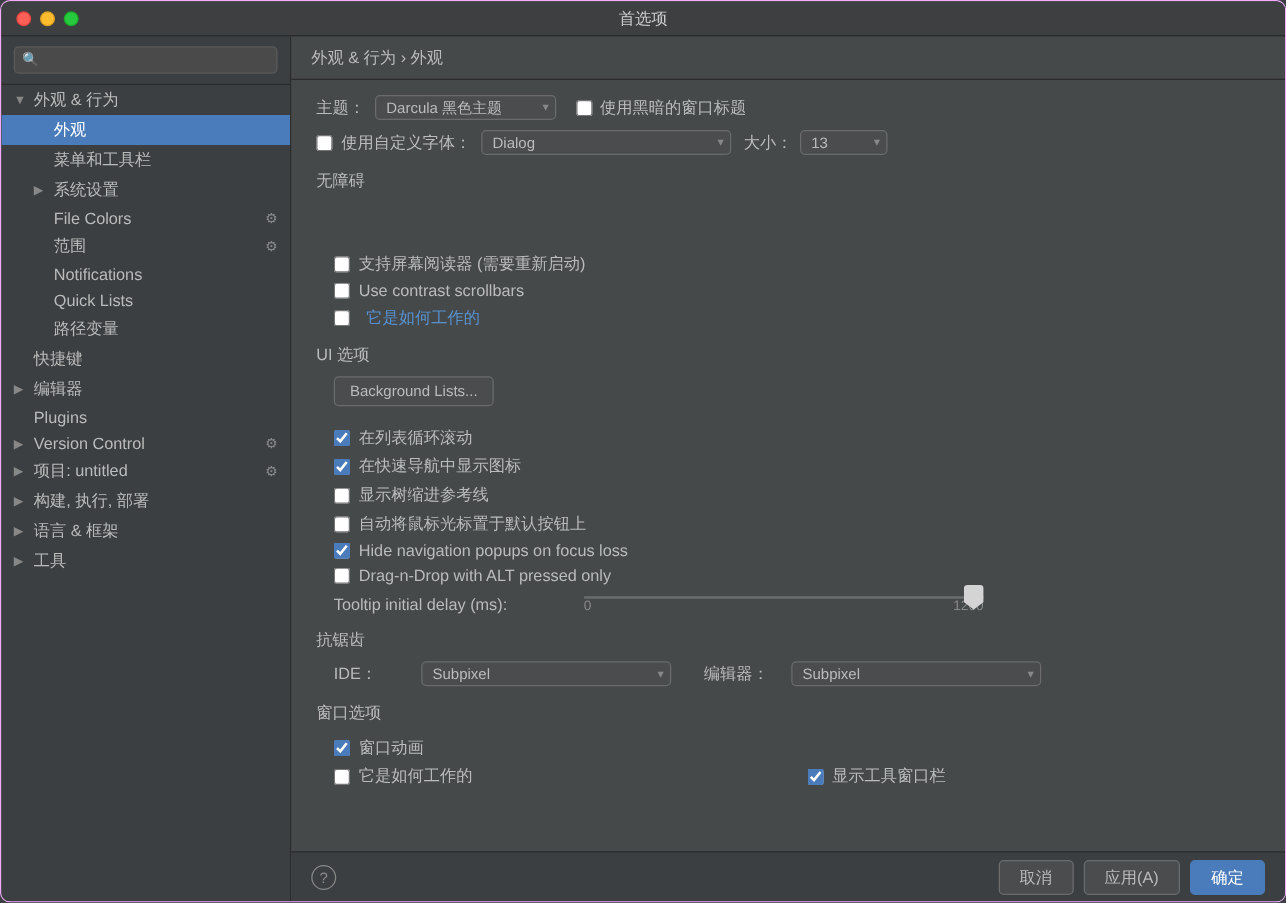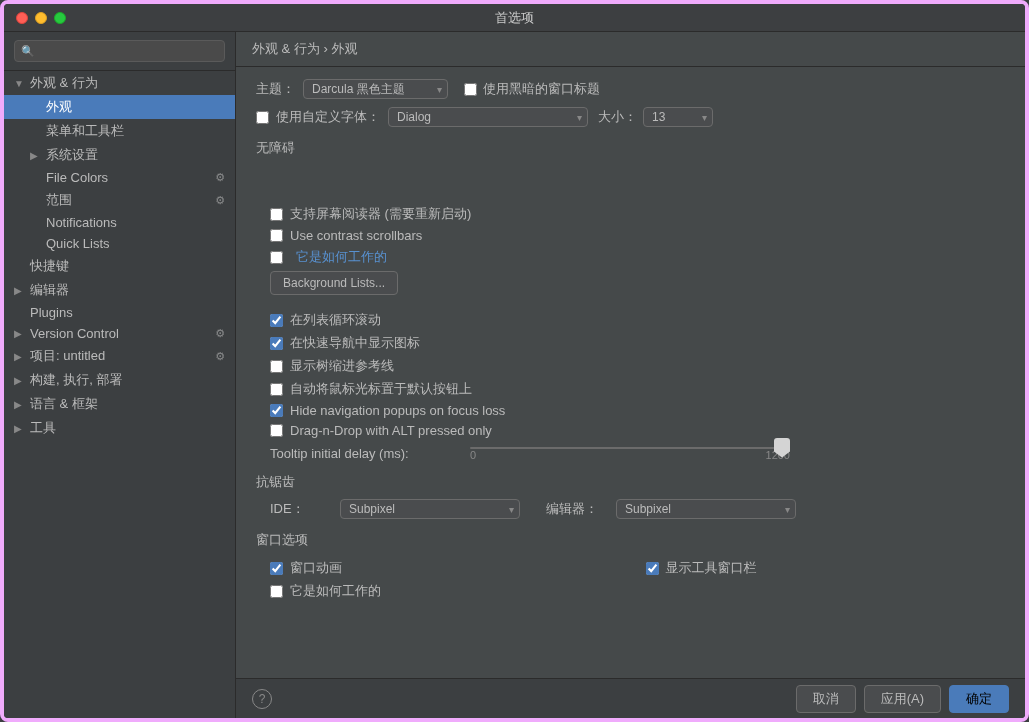--- a/index.html
+++ b/index.html
@@ -14,21 +14,21 @@
     }
 
     .window {
       width: 1029px;
       height: 722px;
       background: #3c3f41;
       border-radius: 8px;
       overflow: hidden;
       display: flex;
       flex-direction: column;
-      border: 4px solid #f0abfc;
+      border: 1px solid #f0abfc;
     }
 
     .title-bar {
       height: 28px;
       background: #3d3f41;
       display: flex;
       align-items: center;
       justify-content: center;
       position: relative;
       border-bottom: 1px solid #2b2b2b;
@@ -210,21 +210,21 @@
       top: 50%;
       transform: translateY(-50%);
       color: #888;
       pointer-events: none;
       font-size: 10px;
     }
 
     .theme-select { width: 145px; }
     .font-select { width: 200px; }
     .size-select { width: 70px; }
-    .subpixel-select { width: 180px; }
+    .subpixel-select { width: 200px; }
 
     .checkbox-row {
       display: flex;
       align-items: center;
       margin-bottom: 5px;
     }
 
     .checkbox-row input[type="checkbox"] {
       margin-right: 7px;
       accent-color: #4a7bba;
@@ -333,20 +333,21 @@
       width: 60px;
     }
 
     .window-options-section {
       margin-top: 10px;
     }
 
     .two-col-row {
       display: flex;
       gap: 16px;
+      align-items: flex-end;
     }
 
     .two-col-row > div {
       flex: 1;
     }
 
     
     .bottom-bar {
       height: 40px;
       background: #3c3f41;
@@ -383,21 +384,21 @@
       font-size: 13px;
       cursor: pointer;
       border: 1px solid #6b6b6b;
       background: #4a4c4e;
       color: #bbbbbb;
     }
 
     .btn-primary {
       background: #4a7bba;
       border-color: #4a7bba;
-      color: #000000;
+      color: #ffffff;
       text-align: center;
     }
 
     .font-size-label {
       color: #bbbbbb;
       font-size: 13px;
       margin-right: 6px;
     }
 
     .dark-title-checkbox {
@@ -460,20 +461,24 @@
           <span>范围</span>
           <span class="sidebar-icon-right">⚙</span>
         </div>
         <div class="tree-item tree-item-indent1">
           <span class="tree-arrow"></span>
           <span>Notifications</span>
         </div>
         <div class="tree-item tree-item-indent1">
           <span class="tree-arrow"></span>
           <span>Quick Lists</span>
+        </div>
+        <div class="tree-item tree-item-indent1">
+          <span class="tree-arrow"></span>
+          <span>路径变量</span>
         </div>
         <div class="tree-item">
           <span class="tree-arrow"></span>
           <span>快捷键</span>
         </div>
         <div class="tree-item">
           <span class="tree-arrow">▶</span>
           <span>编辑器</span>
         </div>
         <div class="tree-item">
@@ -560,20 +565,21 @@
           <span>Use contrast scrollbars</span>
         </div>
 
         <div class="checkbox-row" style="padding-left: 14px;">
           <input type="checkbox" style="">
           <span style="margin-left: 6px;">
             <a class="link-text">它是如何工作的</a>
           </span>
         </div>
 
+        <div class="section-heading">UI 选项</div>
 
         <div class="ui-options-section">
 
           <div style="margin-bottom: 8px; padding-left: 14px;">
             <button class="bg-image-button">Background Lists...</button>
           </div>
 
           <div class="checkbox-row" style="padding-left: 14px;">
             <input type="checkbox" checked="" style="">
             <span>在列表循环滚动</span>

